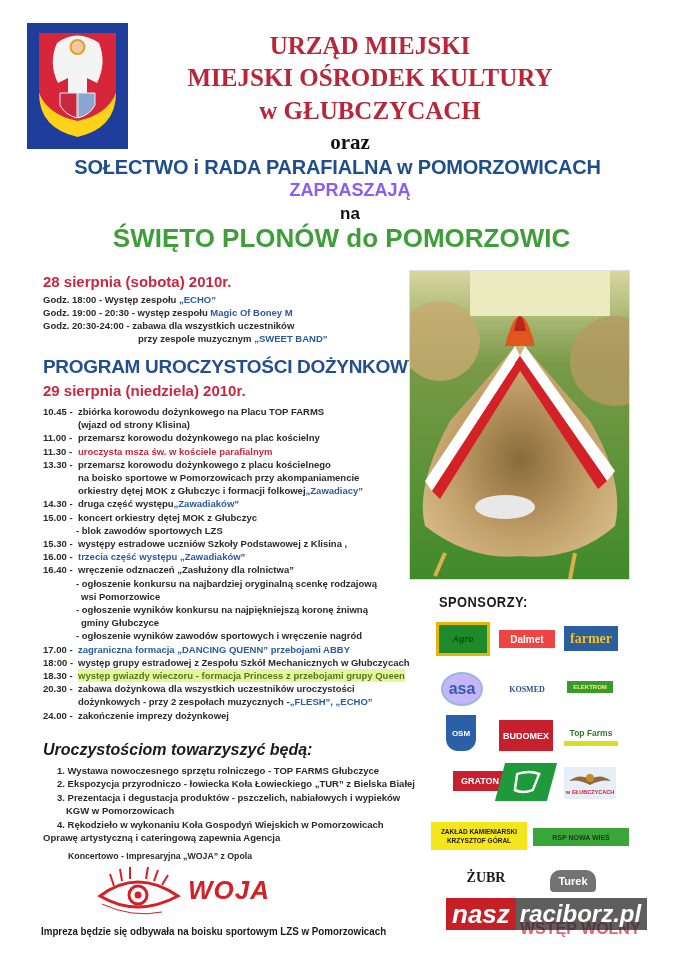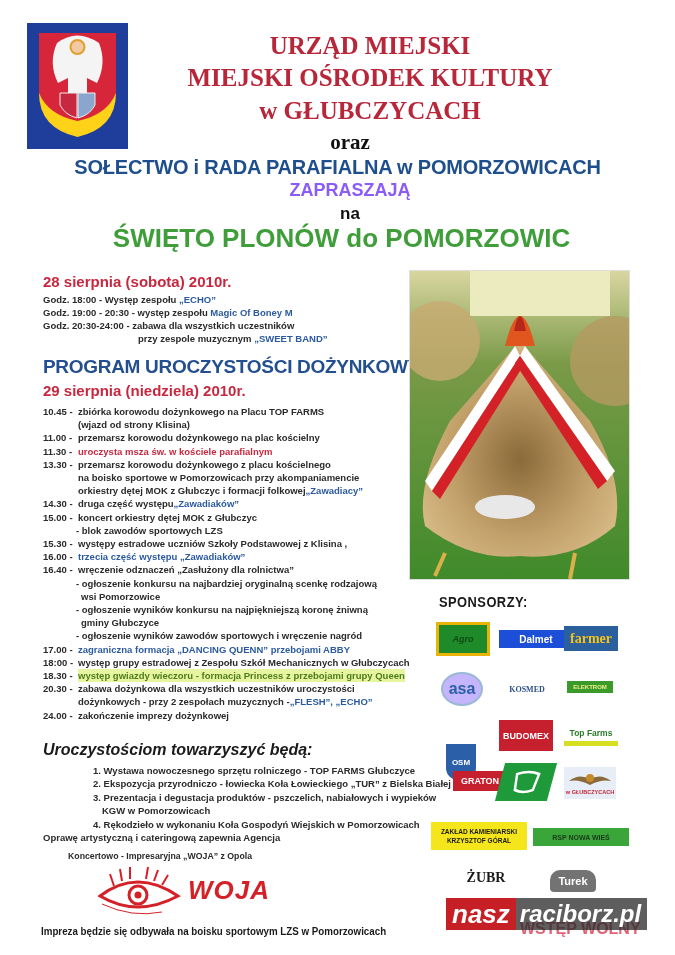--- a/index.html
+++ b/index.html
@@ -32,21 +32,21 @@
 
   .prog { left: 43px; top: 405px; width: 380px; }
   .prog .row { display: flex; font-size: 9.5px; font-weight: bold; line-height: 13.2px; white-space: nowrap; color: #2a2a2a; }
   .prog .t { width: 35px; flex: none; }
   .prog .ind1 { padding-left: 35px; }
   .prog .ind2 { padding-left: 33px; }
   .prog .ind3 { padding-left: 38px; }
 
   .accomp-title { left: 43px; top: 741px; font-weight: bold; font-style: italic; font-size: 16px; color: #1a1a1a; }
   .accomp { left: 57px; top: 764px; }
-  .accomp .row { font-size: 9.5px; font-weight: bold; line-height: 13.4px; white-space: nowrap; color: #2a2a2a; margin-left: 36px; }
+  .accomp .row { font-size: 9.5px; font-weight: bold; line-height: 13.4px; white-space: nowrap; color: #2a2a2a; }
   .accomp .ind { padding-left: 9px; }
 
   .oprawa { left: 43px; top: 832px; font-size: 9.5px; font-weight: bold; color: #2a2a2a; }
   .koncert { left: 68px; top: 850px; font-size: 9.5px; font-weight: bold; color: #2a2a2a; transform: scaleX(0.92); transform-origin: left; }
 
   
   .woja { left: 92px; top: 866px; width: 160px; height: 50px; }
   .woja-text { position: absolute; left: 96px; top: 9px; font-style: italic; font-weight: bold; font-size: 26px; color: #d42128; letter-spacing: 1px; }
 
   .footer { left: 41px; top: 925px; font-size: 10.5px; font-weight: bold; color: #1a1a1a; transform: scaleX(0.93); transform-origin: left; white-space: nowrap; }
@@ -258,38 +258,38 @@
     <line x1="35" y1="282" x2="25" y2="305" stroke="#d9b04a" stroke-width="4"></line>
     <line x1="165" y1="282" x2="160" y2="308" stroke="#d9b04a" stroke-width="4"></line>
   </svg>
 </div>
 
 <div class="abs spons-title">SPONSORZY:</div>
 
 <div class="logo" style="left:436px; top:622px; width:54px; height:34px; background:#1f8a2a; border:3px solid #eab308; color:#0d4d12; font-size:9px; font-style:italic;">
     <span>Agro</span>
   </div>
-<div class="logo" style="left:499px; top:630px; width:74px; height:18px; background:#1d4ed8; color:#fff; font-size:10px;">
+<div class="logo" style="left:499px; top:630px; width:56px; height:18px; background:#ef4444; color:#fff; font-size:10px;">
     <span>Dalmet</span>
   </div>
 <div class="logo" style="left:564px; top:626px; width:54px; height:25px; background:#2b5f9e; color:#f3c21b; font-size:14px; font-family:'Liberation Serif', serif;">
     <span>farmer</span>
   </div>
 
 <div class="logo" style="left:441px; top:672px; width:42px; height:34px; border-radius:50%; border:2px solid #9ab8d8; background:#c4b5fd; color:#2b5fa8; font-size:16px;">
     <span>asa</span>
   </div>
 <div class="logo" style="left:500px; top:682px; width:54px; height:14px; color:#2b4f8a; font-size:8px; font-family:'Liberation Serif', serif;">
     <span>KOSMED</span>
   </div>
 <div class="logo" style="left:567px; top:681px; width:46px; height:12px; background:#3a9a2a; color:#f0f08a; font-size:6px;">
     <span>ELEKTROM</span>
   </div>
 
-<div class="logo" style="left:446px; top:744px; width:30px; height:36px; background:#2b5fa8; border-radius:0 0 12px 12px; color:#fff; font-size:8px;">
+<div class="logo" style="left:446px; top:715px; width:30px; height:36px; background:#2b5fa8; border-radius:0 0 12px 12px; color:#fff; font-size:8px;">
     <span>OSM</span>
   </div>
 <div class="logo" style="left:499px; top:720px; width:54px; height:31px; background:#c6202f; color:#fff; font-size:9px;">
     <span>BUDOMEX</span>
   </div>
 <div class="logo" style="left:564px; top:724px; width:54px; height:22px; background:#fff; border-bottom:5px solid #d6e020; color:#2a7a2a; font-size:8.5px;align-items:center;">
     <span>Top Farms</span>
   </div>
 
 <div class="logo" style="left:435px; top:771px; width:54px; height:20px; background:#c6202f; color:#fff; font-size:9px;margin-left:18px;">

